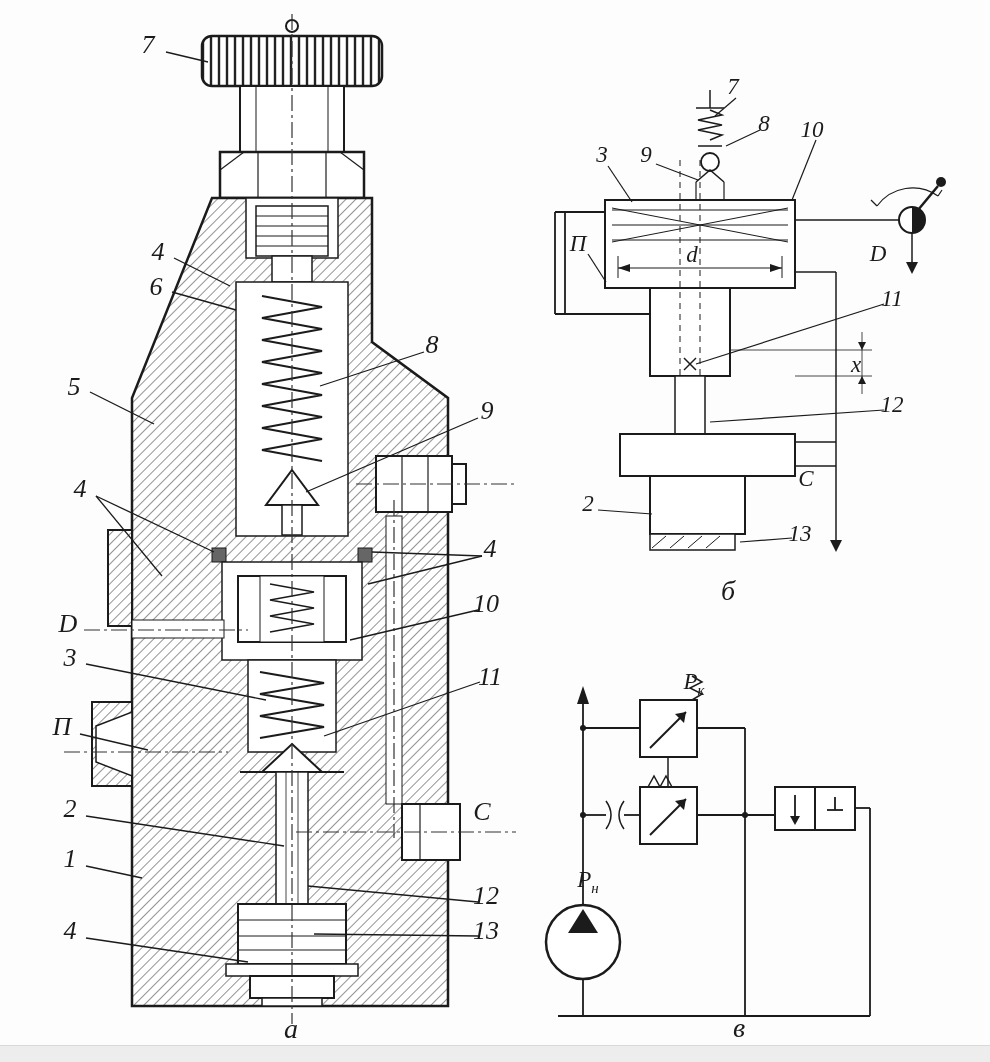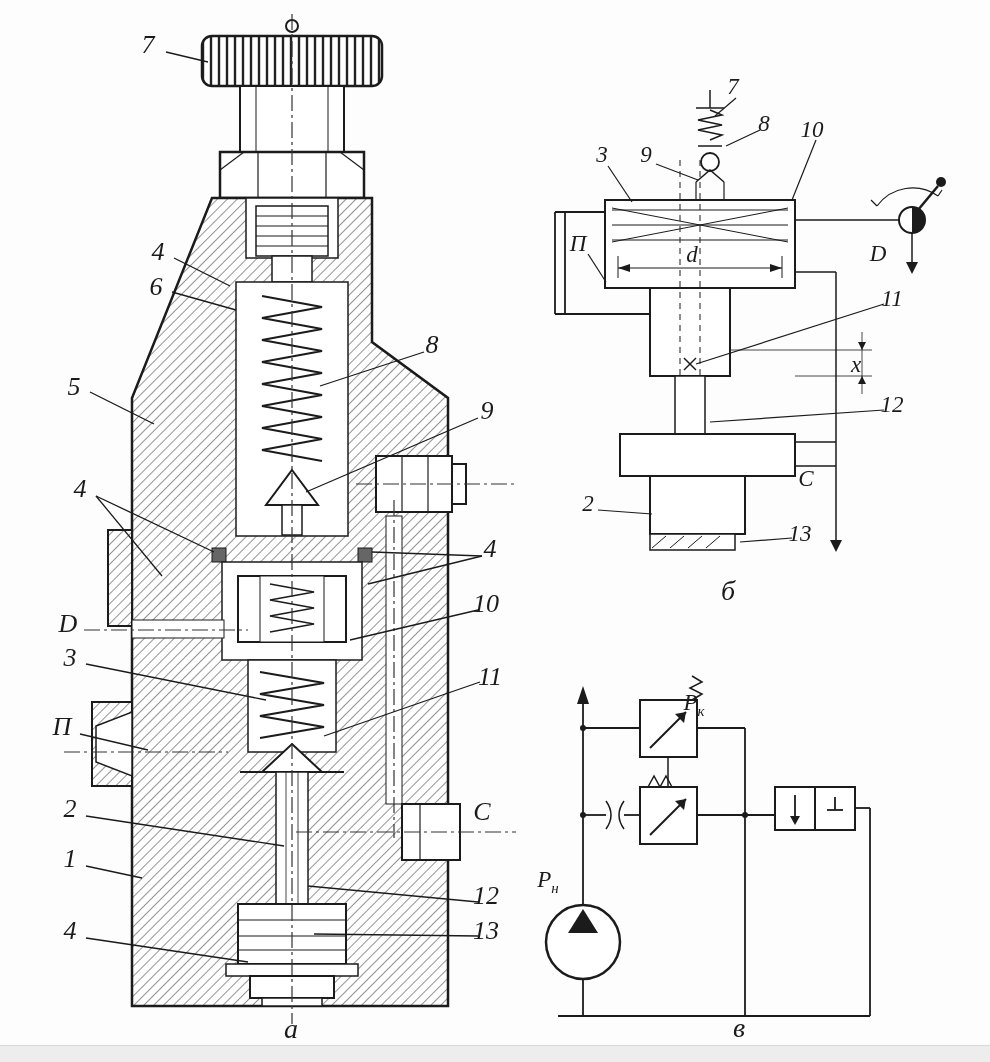--- a/index.html
+++ b/index.html
@@ -335,22 +335,22 @@
   <div class="lbl small" style="left:692px;top:254px">d</div>
   <div class="lbl small" style="left:878px;top:253px">D</div>
   <div class="lbl small" style="left:892px;top:298px">11</div>
   <div class="lbl small" style="left:892px;top:404px">12</div>
   <div class="lbl small" style="left:588px;top:503px">2</div>
   <div class="lbl small" style="left:806px;top:478px">C</div>
   <div class="lbl small" style="left:800px;top:533px">13</div>
   <div class="lbl small" style="left:856px;top:364px">x</div>
   <div class="lbl caption" style="left:728px;top:591px">б</div>
 
-  <div class="lbl small" style="left:694px;top:705px">
+  <div class="lbl small" style="left:694px;top:684px">
     <span>P</span><sub>к</sub>
   </div>
-  <div class="lbl small" style="left:548px;top:882px">
+  <div class="lbl small" style="left:588px;top:882px">
     <span>P</span><sub>н</sub>
   </div>
   <div class="lbl caption" style="left:739px;top:1028px">в</div>
 
   <div class="footer-strip"></div>
 </div>
 
 </body></html>

